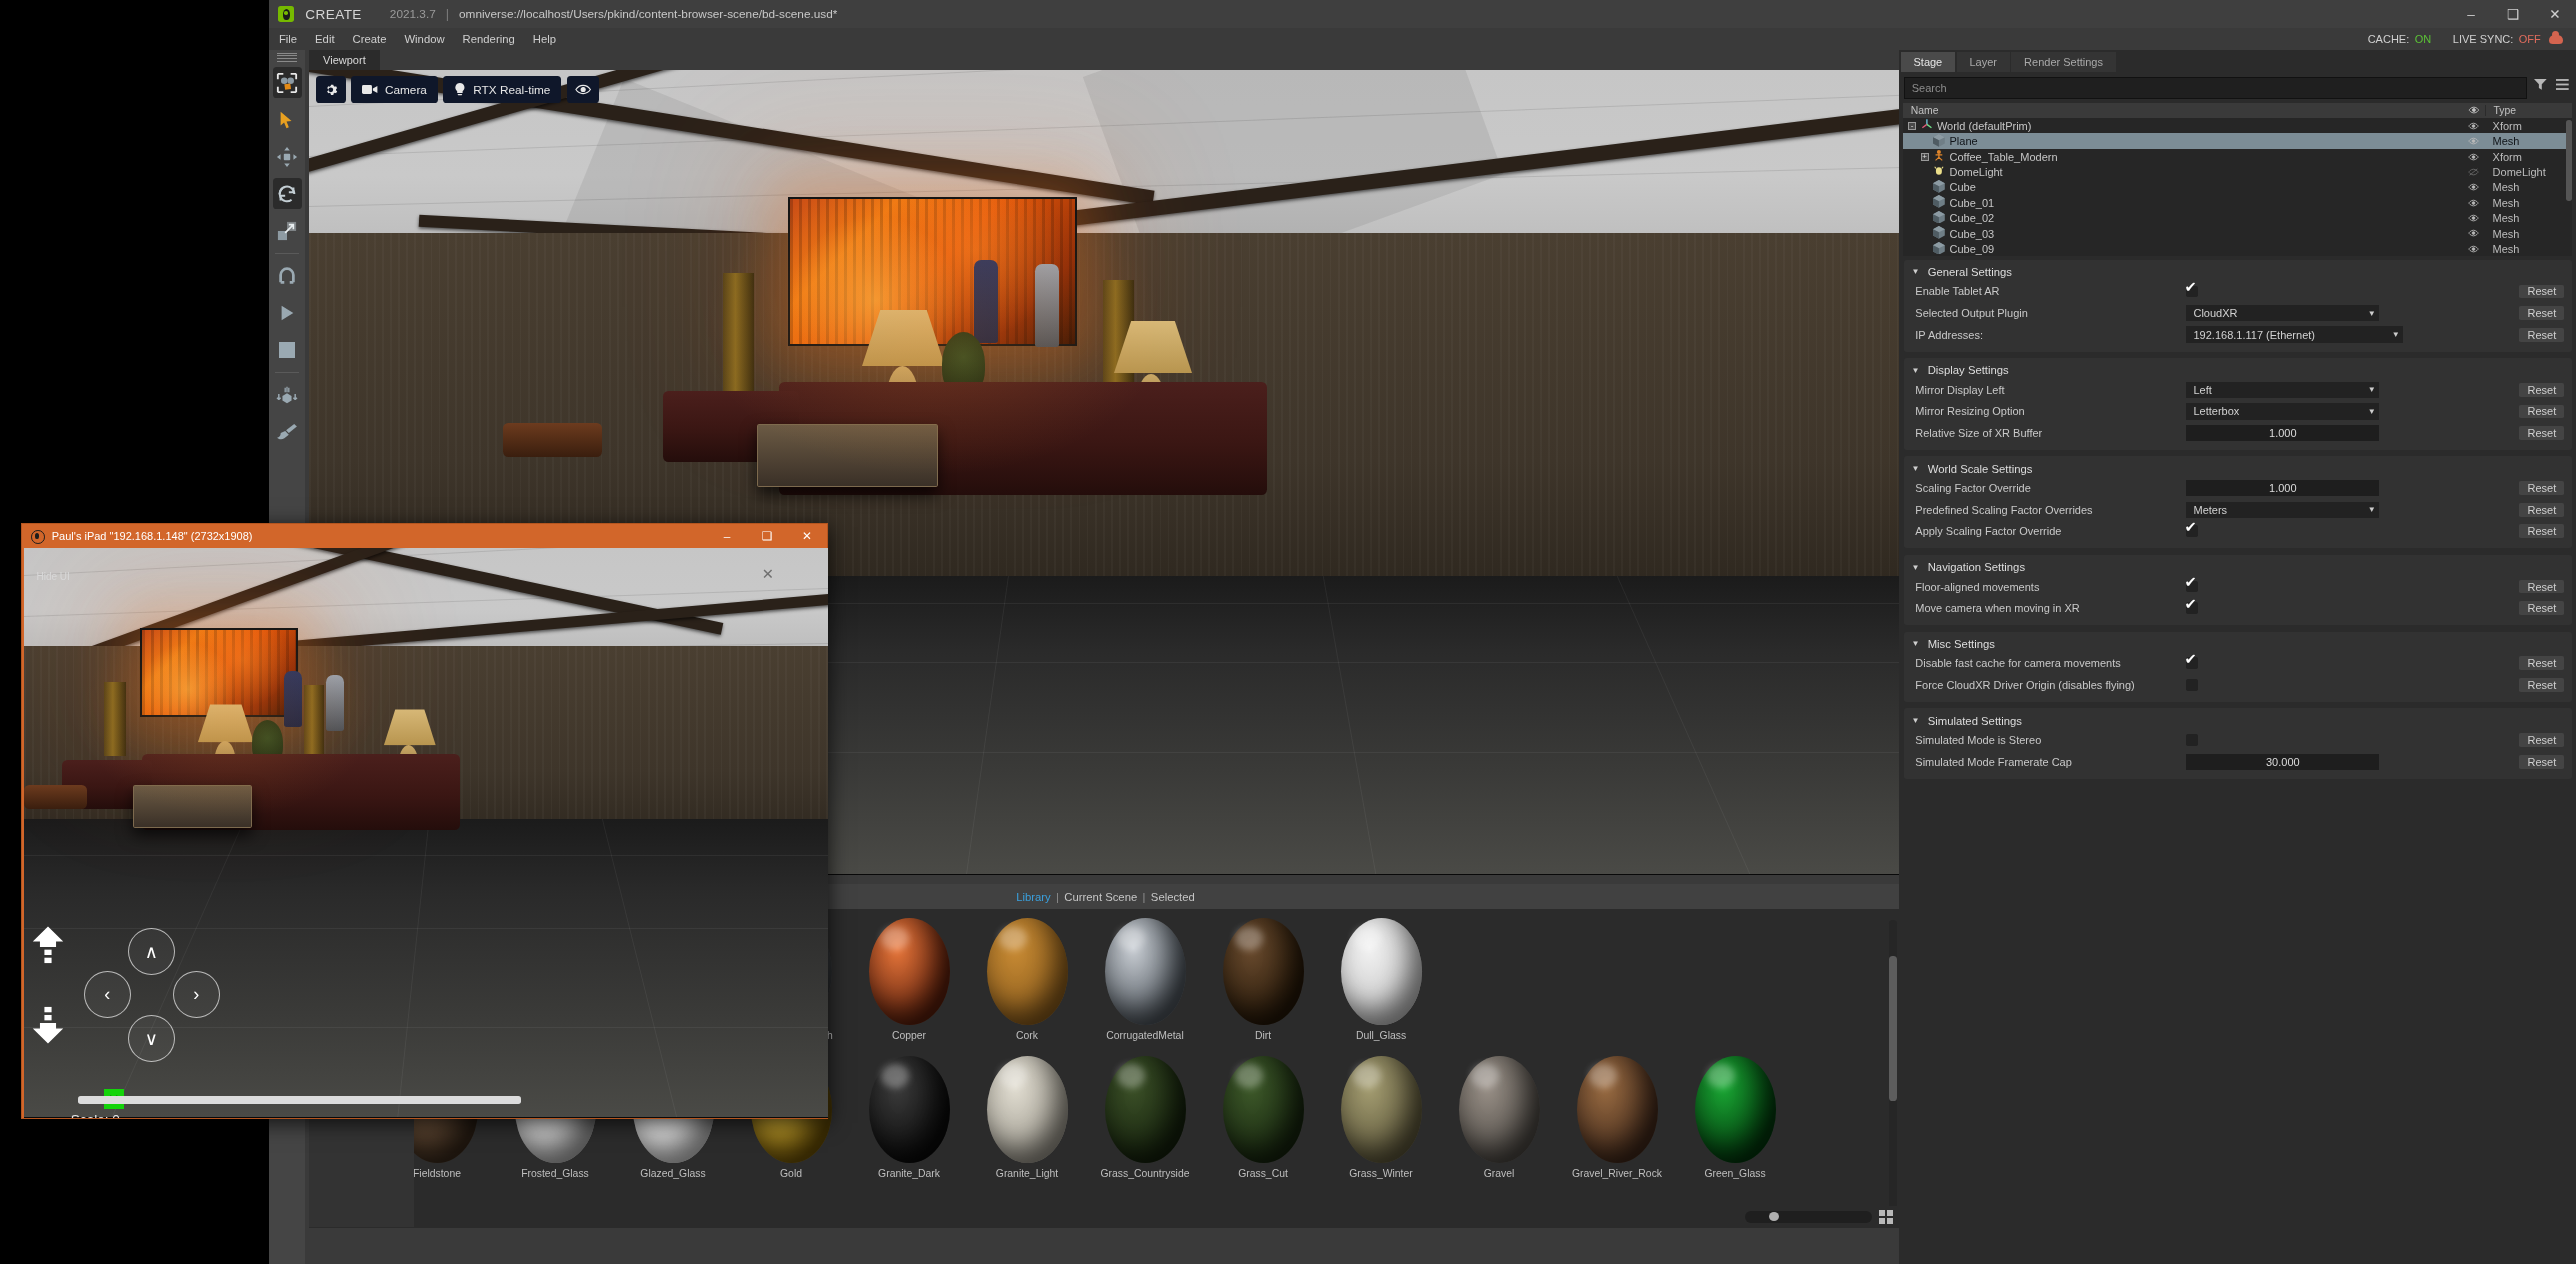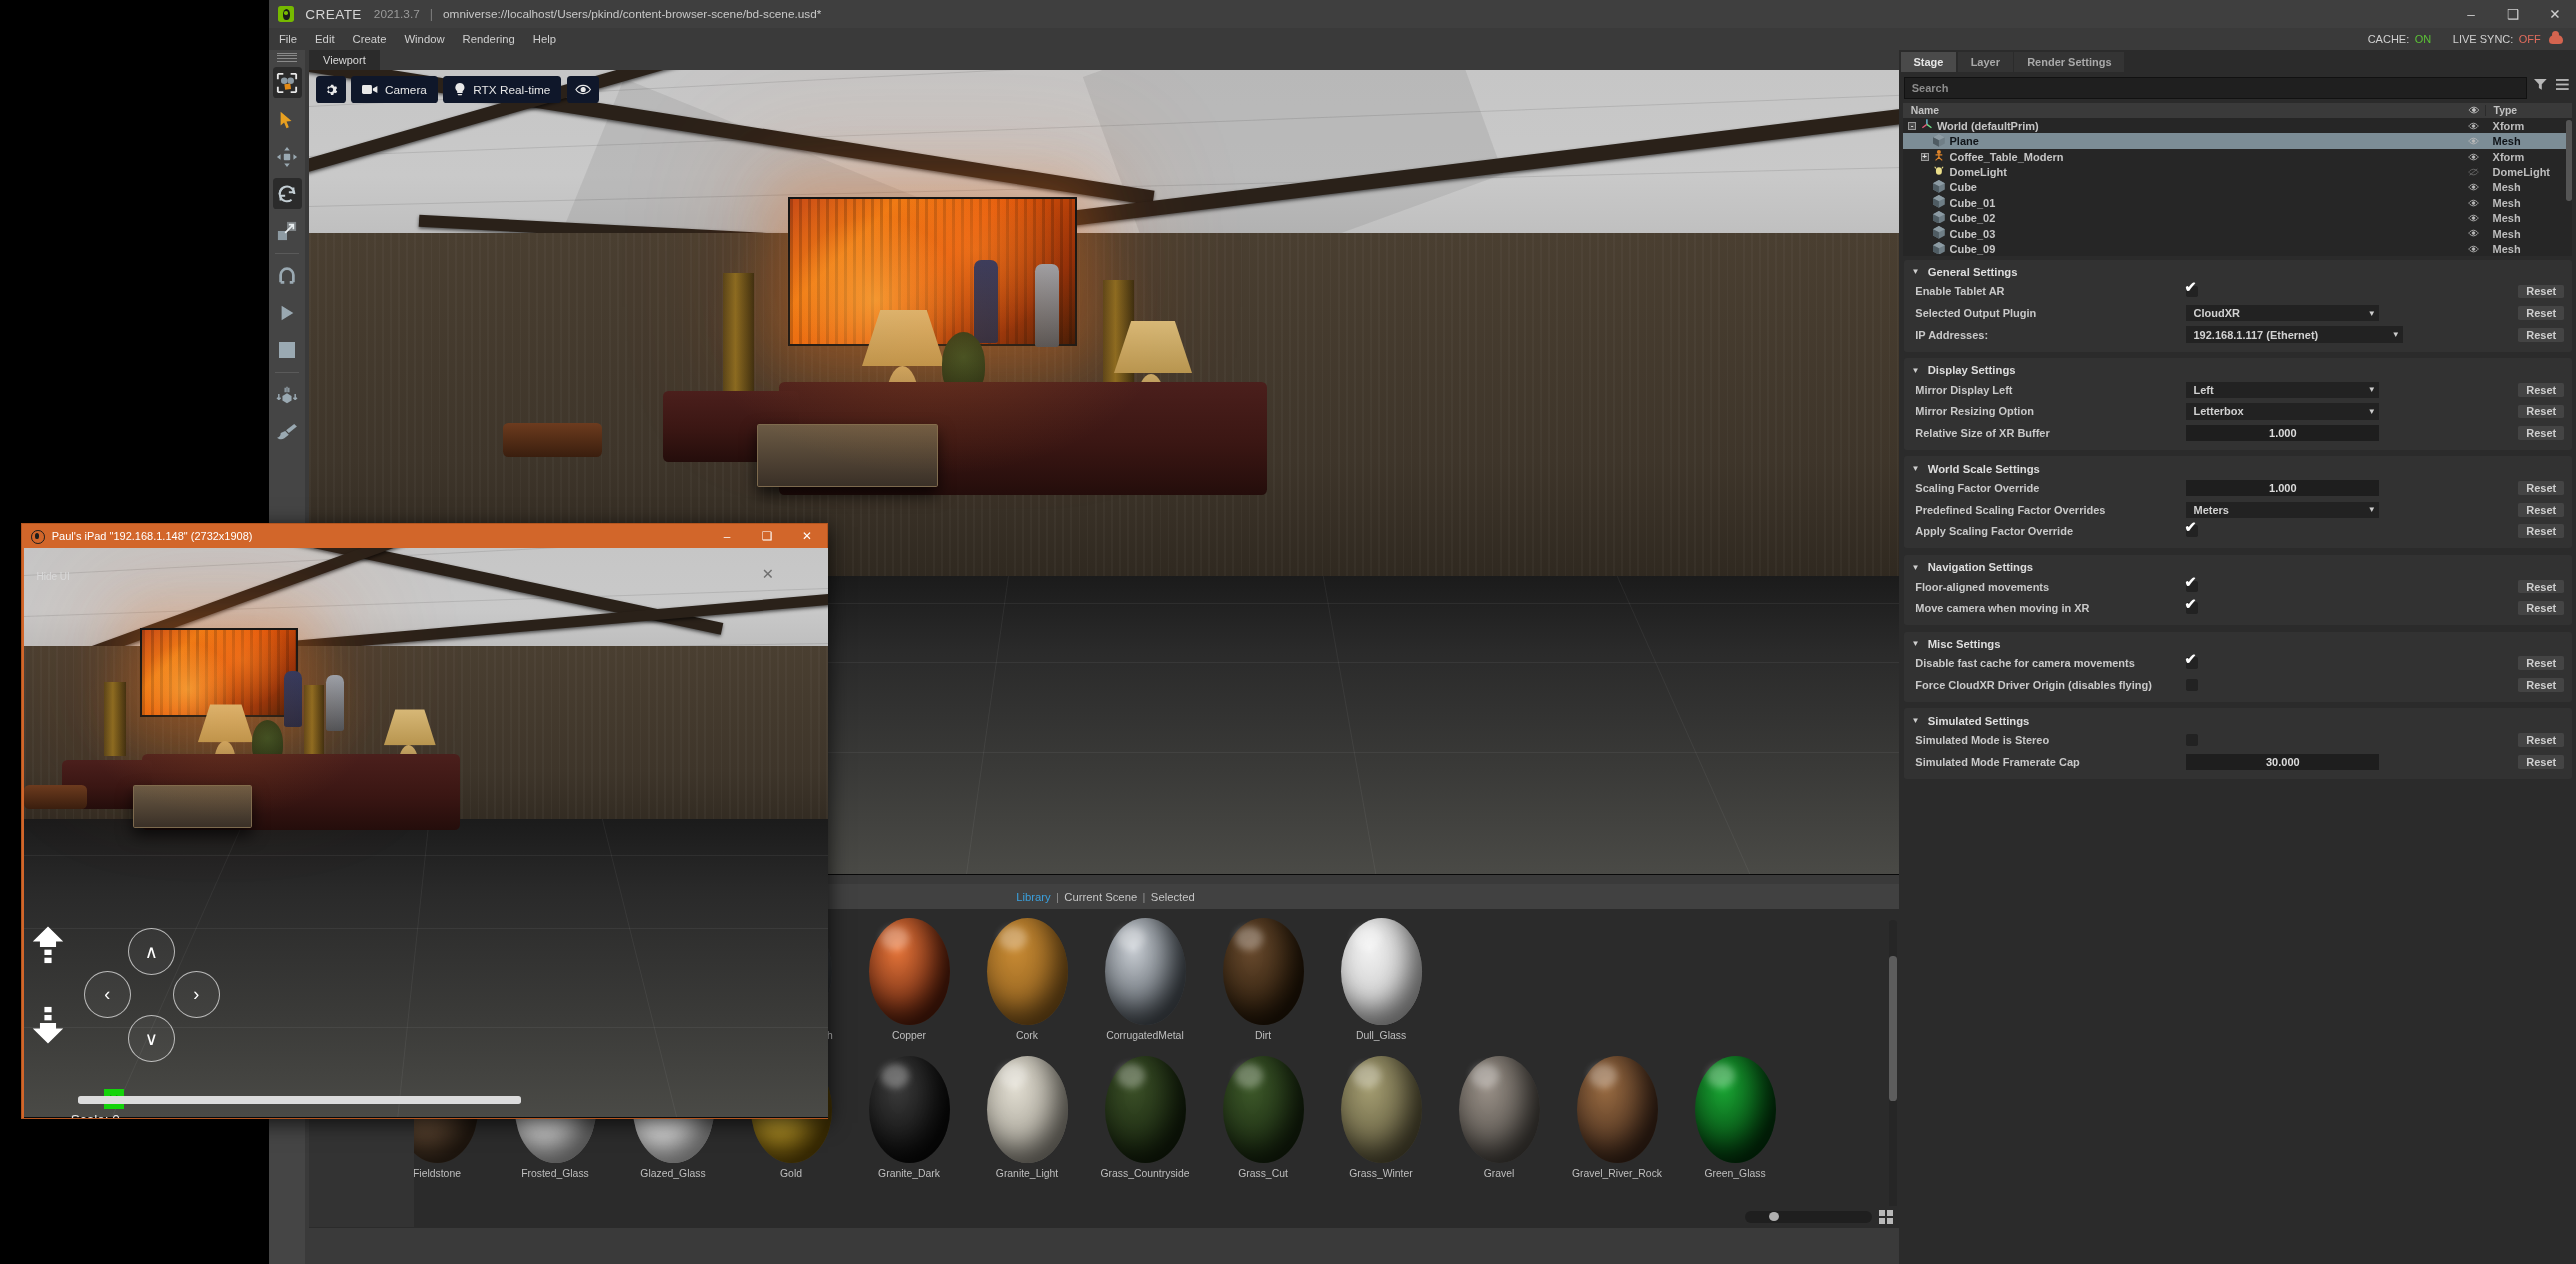--- a/index.html
+++ b/index.html
@@ -27,21 +27,21 @@
   }
   .tb-logo::after {
     content:""; position:absolute; left:4.5px; top:2.7px; width:7.2px; height:11px;
     background:#1a1a1a; border-radius:50% 50% 45% 45%;
   }
   .tb-logo::before {
     content:""; position:absolute; left:6.3px; top:5.4px; width:3.6px; height:3.6px;
     background:#76b900; border-radius:50%; z-index:2;
   }
   .tb-create { margin-left:11px; font-size:13.6px; color:#d4d4d4; letter-spacing:0.4px; }
-  .tb-ver { margin-left:12px; font-size:11.8px; color:#9a9a9a;text-align:right; }
+  .tb-ver { margin-left:28px; font-size:11.8px; color:#9a9a9a;text-align:right; }
   .tb-sep { margin:0 10px; color:#7d7d7d; font-size:12.7px; }
   .tb-path { font-size:11.8px; color:#c8c8c8; }
   .tb-wc { margin-left:auto; display:flex; height:28px; }
   .tb-wc div {
     width:42px; height:28px; display:flex; align-items:center; justify-content:center;
     color:#cfcfcf; font-size:13.6px;
   }
 
   
   .menubar {
@@ -216,21 +216,21 @@
   }
   .mb-zoom {
     width:127px; height:12.7px; background:#1f1f1f; border-radius:6.3px; position:relative;
   }
   .mb-zoom i { position:absolute; left:23.5px; top:1.8px; width:10px; height:9px; background:#b0b0b0; border-radius:50%; display:block; }
   .mb-gridicon { display:grid; grid-template-columns:1fr 1fr; gap:1.8px; width:13.6px; height:13.6px; }
   .mb-gridicon i { background:#b9b9b9; display:block; }
 
   
   .rpanel {
-    position:absolute; right:0; top:50px; width:677px; height:1214px; background:#2b2b2b;font-weight:bold;
+    position:absolute; right:0; top:50px; width:677px; height:1214px; background:#2b2b2b;
   }
   .tabs { height:22px; display:flex; background:#2b2b2b; padding-left:1.8px; align-items:flex-end; }
   .tab {
     height:20px; padding:0 12.7px; font-size:11px; color:#a9a9a9;
     display:flex; align-items:center; background:#343434; margin-right:1.8px;
   }
   .tab.active { background:#4a4a4a; color:#e6e6e6; }
   .searchrow { display:flex; align-items:flex-start; height:22.6px; margin:4.5px 5.4px 3.6px 5.4px; gap:5.4px; }
   .searchbox {
     flex:1; height:22.6px; background:#1f1f1f; border:0.9px solid #111; color:#8c8c8c;

